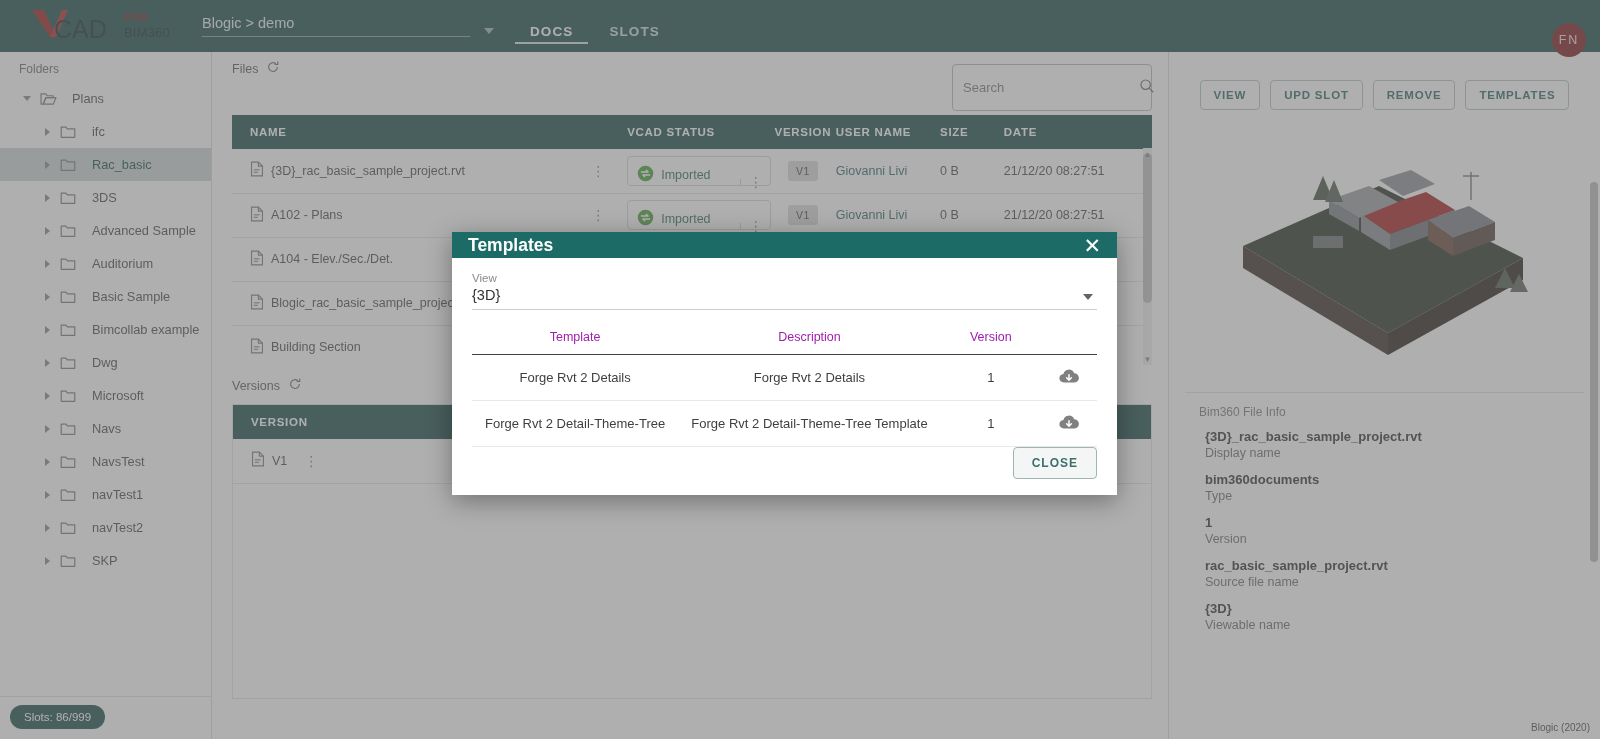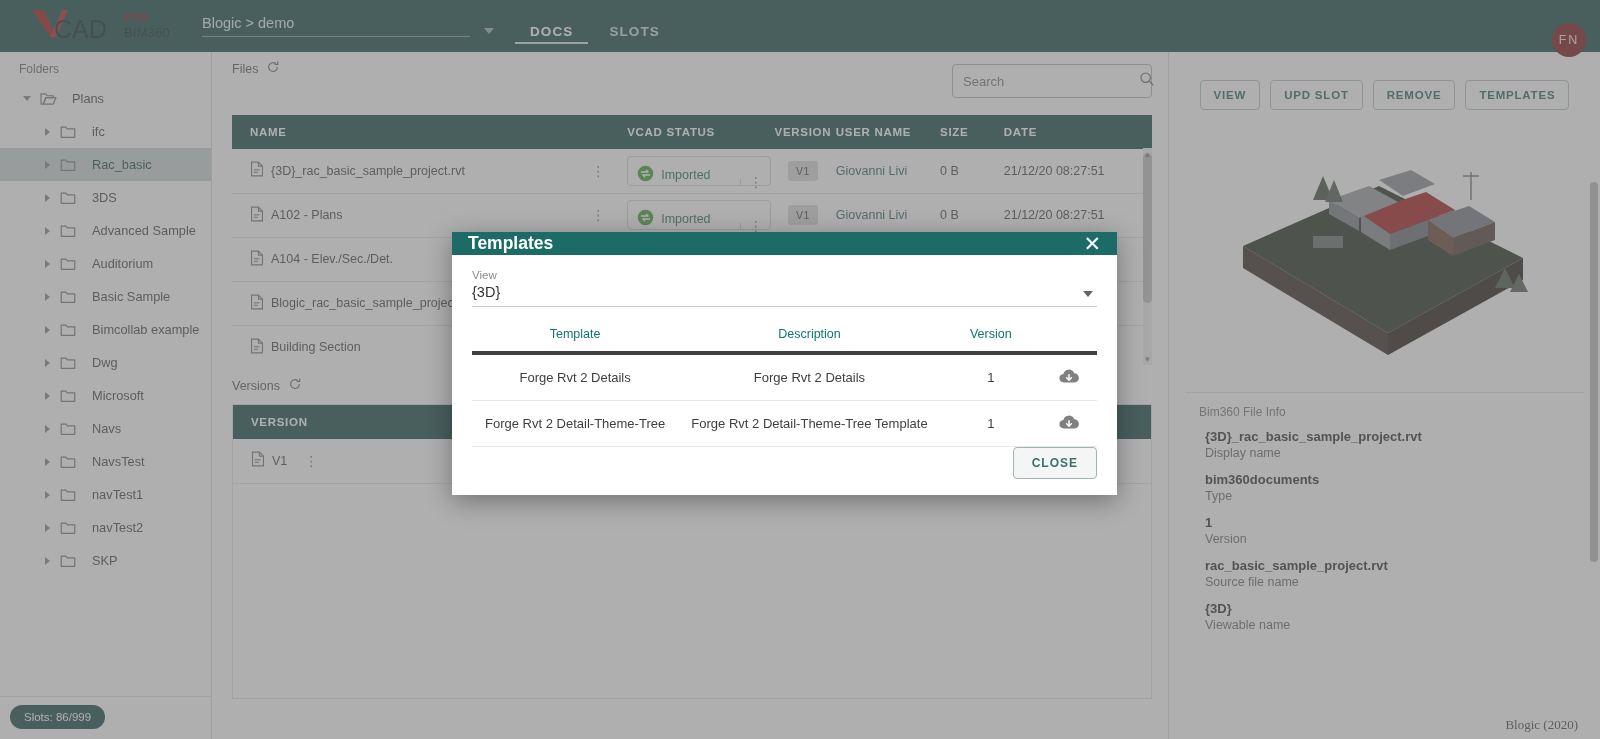--- a/index.html
+++ b/index.html
@@ -96,21 +96,21 @@
   .center { position: absolute; left: 212px; top: 52px; width: 956px; height: 687px; background: #ffffff; }
   .panel { position: absolute; background: #fff; }
 
   .sect-head { display: flex; align-items: center; font-size: 12.5px; color: #5a5a5a; }
   .refresh-ic { margin-left: 8px; }
 
   .files-panel { left: 20px; top: 8px; width: 920px; height: 310px; }
   .vers-panel  { left: 20px; top: 325px; width: 920px; height: 355px; }
 
   .searchbox {
-    position: absolute; right: 0; top: 4px; width: 200px; height: 34px;
+    position: absolute; right: 0; top: 4px; width: 200px; height: 47px;
     border: 1px solid #b9b9b9; border-radius: 4px; background: #fff;
     display: flex; align-items: center; padding: 0 10px;
   }
   .searchbox input {
     border: 0; outline: 0; flex: 1; font-size: 13px; color: #4b4b4b;
     font-family: "Liberation Sans", sans-serif; background: transparent;
   }
   .searchbox input::placeholder { color: #7b7b7b; }
 
   table.grid { width: 100%; border-collapse: collapse; table-layout: fixed; }
@@ -156,22 +156,22 @@
   }
   .rp-divider { margin: 14px 16px 0 16px; height: 1px; background: #e2e2e2; }
   .rp-sect { font-size: 12px; color: #7d7d7d; padding: 12px 0 4px 30px; }
   .kv { padding: 6px 0 6px 36px; }
   .kv .k { font-size: 13px; color: #333333; font-weight: 700; }
   .kv .v { font-size: 12.5px; color: #6e6e6e; margin-top: 2px; }
   .rp-scroll { position:absolute; right:2px; top:60px; width:8px; bottom:34px; }
   .rp-thumb { position:absolute; right:2px; top:130px; width:8px; height:380px; background:#bdbdbd; border-radius:4px; }
 
   .footer-brand {
-    position: absolute; right: 22px; bottom: 6px;
-    font-size: 13px; color: #4a4a4a; font-family: Liberation Serif, serif;
+    position: absolute; right: 10px; bottom: 6px;
+    font-size: 10px; color: #4a4a4a;
   }
 
   
   .modal {
     position: absolute; left: 452px; top: 232px; width: 665px; height: 263px;
     background: #ffffff; z-index: 60; box-shadow: 0 6px 24px rgba(0,0,0,.35);
     display: flex; flex-direction: column;
   }
   .modal-head {
     background: #1c6b66; height: 43px; display: flex; align-items: center;
@@ -183,22 +183,22 @@
   .view-field { position: relative; border-bottom: 1px solid #cccccc; padding-bottom: 6px; }
   .view-lbl { font-size: 11.5px; color: #8a8a8a; }
   .view-val { font-size: 14.5px; color: #333333; margin-top: 3px; }
   .view-caret {
     position: absolute; right: 4px; bottom: 9px; width: 0; height: 0;
     border-left: 5px solid transparent; border-right: 5px solid transparent;
     border-top: 6px solid #636363;
   }
   table.tmpl { width: 100%; border-collapse: collapse; table-layout: fixed; margin-top: 14px; }
   table.tmpl th {
-    font-size: 12.5px; color: #0f766e; font-weight: 400; padding: 6px 0 10px 0;
-    border-bottom: 4px solid #404040; text-align: center;
+    font-size: 12.5px; color: #a21caf; font-weight: 400; padding: 6px 0 10px 0;
+    border-bottom: 1px solid #404040; text-align: center;
   }
   table.tmpl td {
     font-size: 13px; color: #3f3f3f; text-align: center; padding: 12px 0;
     border-bottom: 1px solid #e8e8e8;
   }
   .modal-foot { padding: 0 20px 16px 20px; display: flex; justify-content: flex-end; }
   .close-btn {
     border: 1px solid #9fb5b3; border-radius: 4px; background: #f4f6f6;
     color: #3b6f6a; font-size: 12px; font-weight: 700; letter-spacing: 1px;
     padding: 8px 18px; cursor: pointer; font-family: "Liberation Sans", sans-serif;

